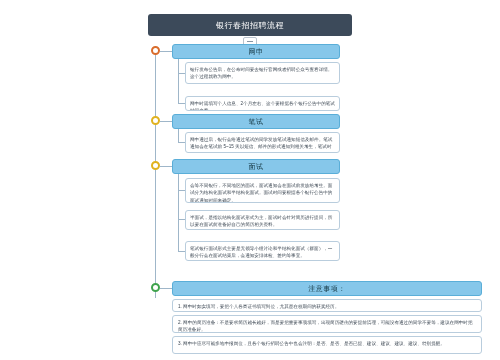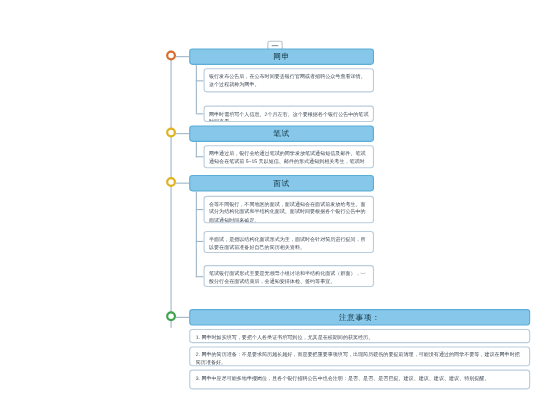--- a/index.html
+++ b/index.html
@@ -134,20 +134,23 @@
     line-height: 1.62;
     width: 310px;
     left: 172px;
   }
 </style>
 </head>
 <body>
 
 <div id="page">
 
+  <div class="title-bar">
+    <span class="title-text">银行春招招聘流程</span>
+  </div>
 
   <div class="collapse-toggle">
       <i></i>
     </div>
 
   <div class="trunk"></div>
 
   <div class="section">
     <div class="branch-dot" style="top:46px;"></div>
     <div class="branch-line" style="top:51px;"></div>

